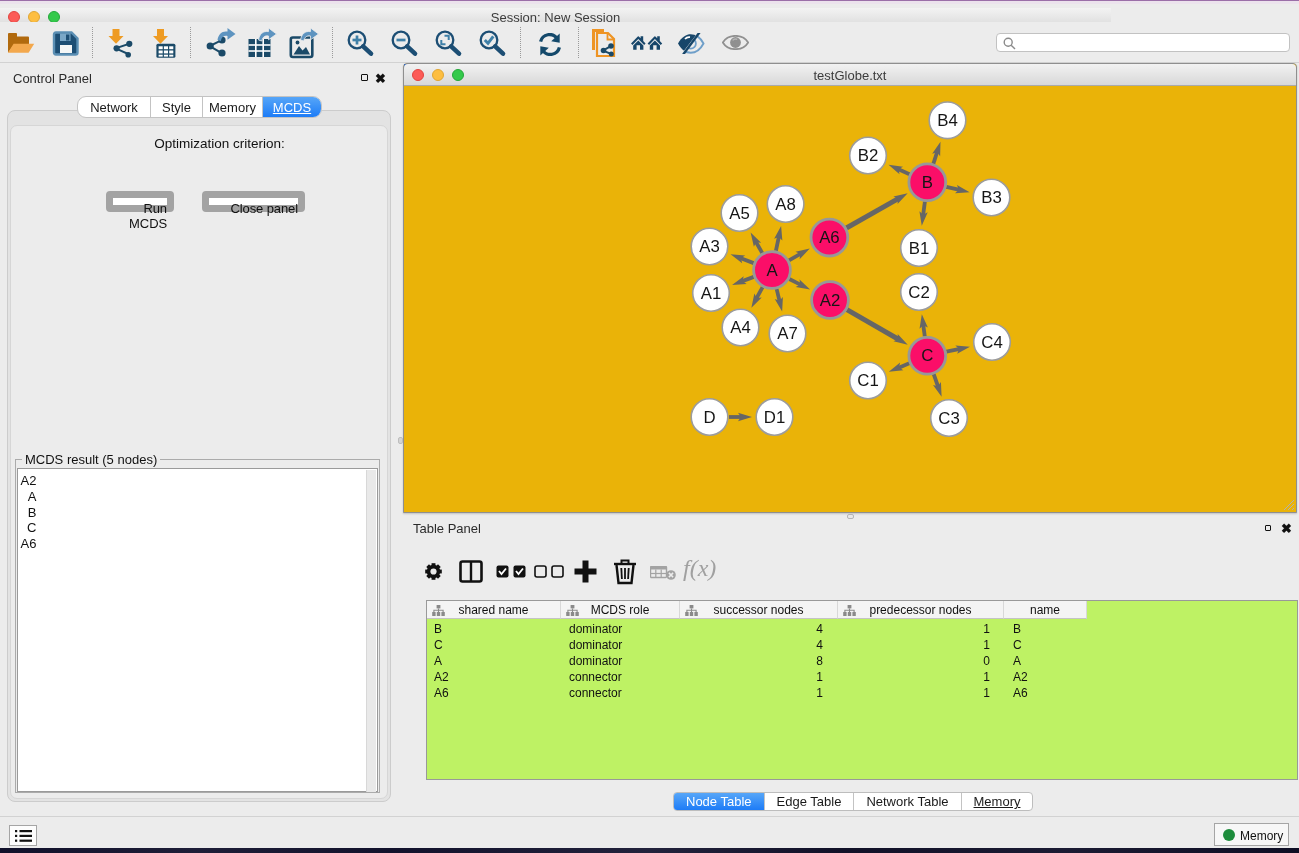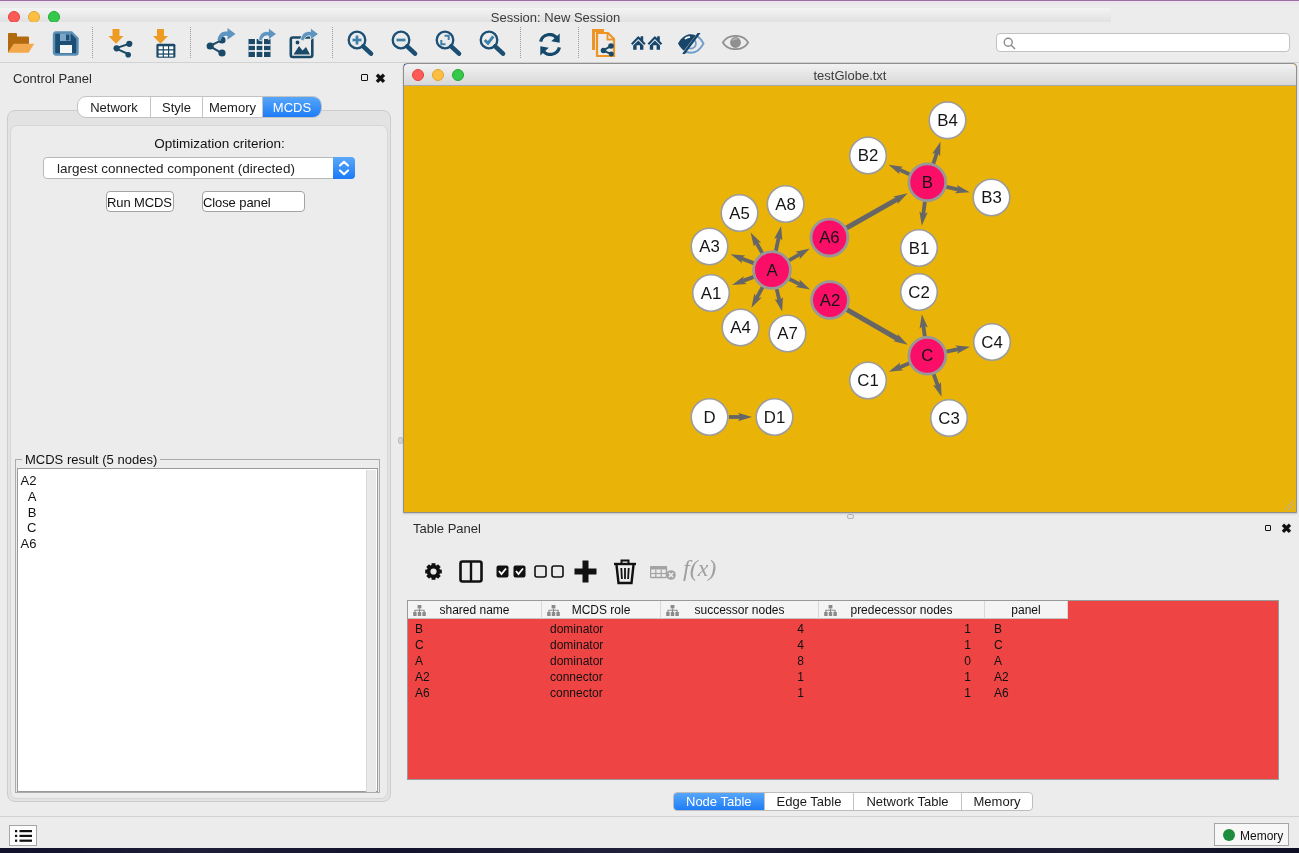--- a/index.html
+++ b/index.html
@@ -20,27 +20,27 @@
 #main { position:absolute; left:0; top:63px; width:1299px; height:753px; }
 
 #cpanel { position:absolute; left:0; top:0; width:399px; height:753px; }
 #cpanel-title { position:absolute; left:13px; top:8px; font-size:13px; color:#2b2b2b; }
 #cp-float { position:absolute; left:361px; top:11px; width:7px; height:7px; border:1.6px solid #111; border-radius:1px; }
 #cp-close { position:absolute; left:375px; top:8px; font-size:13px; font-weight:bold; color:#111; }
 #cp-box { position:absolute; left:7px; top:47px; width:384px; height:692px; border:1px solid #cccccc; border-radius:8px; background:#e3e3e3; }
 #cp-box2 { position:absolute; left:10px; top:62px; width:378px; height:674px; border:1px solid #d6d6d6; border-radius:7px; background:#ececec; }
 .tabbar { position:absolute; left:77px; top:33px; height:22px; display:flex; background:#fff; border:1px solid #c3c3c3; border-radius:9px; overflow:hidden; }
 .tab { font-size:13px; color:#1a1a1a; padding-top:3px; border-right:1px solid #c3c3c3; text-align:center; }
-.tab:last-child { border-right:none; }
+.tab:last-child { border-right:none;text-decoration:underline; }
 .tab.sel { background:linear-gradient(#57a6f8,#1d7cf7); color:#fff; }
 #opt-label { position:absolute; left:0; width:399px; top:72.5px; text-align:center; font-size:13.5px; color:#111;padding-left:40px; }
 #opt-select { position:absolute; left:43px; top:94px; width:312px; height:22px; background:#fff; border:1px solid #b8b8b8; border-radius:4px; font-size:13.5px; color:#222; }
 #opt-select .txt { position:absolute; left:13px; top:3px; }
 #opt-select .spin { position:absolute; right:-1px; top:-1px; width:22px; height:22px; background:linear-gradient(#5aa8f8,#1b7af7); border-radius:0 4px 4px 0; }
-.btn { position:absolute; height:21px; background:#fff; border:1px solid #a3a3a3; border-radius:4px; font-size:13px; color:#111; text-align:left; padding-top:2.5px; letter-spacing:-0.1px; }
+.btn { position:absolute; height:21px; background:#fff; border:7px solid #a3a3a3; border-radius:4px; font-size:13px; color:#111; text-align:right; padding-top:2.5px; letter-spacing:-0.1px; }
 #btn-run { left:106px; top:128px; width:68px; }
 #btn-close { left:202px; top:128px; width:103px; }
 #fieldset { position:absolute; left:15px; top:396px; width:365px; height:334px; border:1px solid #ababab;text-align:right; }
 #fieldset legend { position:absolute; left:6px; top:-8px; background:#ececec; font-size:13px; color:#111; padding:0 3px; }
 #listbox { position:absolute; left:1px; top:8px; width:361px; height:324px; background:#fff; border:1px solid #9a9a9a; }
 #listbox .items { position:absolute; left:2.5px; top:4px; font-size:13px; color:#111; line-height:15.8px; }
 #listbox .track { position:absolute; right:1px; top:1px; width:10px; height:322px; background:#e9e9e9; border-left:1px solid #d8d8d8; }
 
 #netwin { position:absolute; left:403px; top:0px; width:894px; height:450px; background:#eab308; border:1px solid #8f8f8f; border-radius:4px 4px 0 0; box-shadow:0 1px 2px rgba(0,0,0,0.18); }
 #netwin-tb { position:absolute; left:0; top:0; width:892px; height:22px; background:linear-gradient(#f2f2f2,#d8d8d8); border-bottom:1px solid #aaa; border-radius:4px 4px 0 0; }
@@ -50,21 +50,21 @@
 #nw-g { left:48px; background:#34c94b; border:0.5px solid #24a83a; top:5px; }
 #graph { position:absolute; left:0; top:22px; }
 #grip { position:absolute; right:1px; bottom:1px; }
 
 #tpanel { position:absolute; left:403px; top:452px; width:896px; height:301px; }
 #tpanel-title { position:absolute; left:10px; top:6px; font-size:13px; color:#2b2b2b; }
 #tp-float { position:absolute; left:862px; top:10px; width:6px; height:6px; border:1.5px solid #111; border-radius:1px; }
 #tp-close { position:absolute; left:878px; top:6px; font-size:13px; font-weight:bold; color:#111; }
 #tp-toolbar { position:absolute; left:13px; top:38px; width:870px; height:51px; }
 .treeico { position:absolute; left:5px; top:3.5px; }
-#tp-table { position:absolute; left:4px; top:85px; width:872px; height:180px; background:#ef4444; border:1px solid #999; }
+#tp-table { position:absolute; left:23px; top:85px; width:872px; height:180px; background:#bef264; border:1px solid #999; }
 .hrow { position:absolute; left:0; top:0; height:18px; background:#f4f4f4; border-bottom:1px solid #c4c4c4; border-right:1px solid #d8d8d8; font-size:12px; color:#111; text-align:center; padding-top:2px; }
 .trow { position:absolute; font-size:12px; color:#111; height:16px; }
 .tcell { position:absolute; top:0; }
 #tp-tabs { position:absolute; left:270px; top:277px; height:19px; display:flex; background:#fff; border:1px solid #bdbdbd; border-radius:4px; overflow:hidden; }
 #tp-tabs .tab { font-size:13px; padding:1px 12px 0 12px; }
 
 #statusbar { position:absolute; left:0; top:816px; width:1299px; height:32px; background:#ececec; border-top:1px solid #d2d2d2; }
 #list-btn { position:absolute; left:9px; top:8px; width:28px; height:21px; background:#fdfdfd; border:1px solid #a5a5a5; }
 #mem-btn { position:absolute; left:1214px; top:6px; width:75px; height:23px; background:#f7f7f7; border:1px solid #a5a5a5; font-size:12px; color:#111; }
 #mem-btn .dot { position:absolute; left:8px; top:5px; width:12px; height:12px; border-radius:50%; background:#1d8c3c; }
@@ -241,31 +241,20 @@
     <div id="cp-close">✖</div>
     <div id="cp-box"></div>
     <div id="cp-box2"></div>
     <div class="tabbar">
       <div class="tab" style="width:73px;">Network</div>
         <div class="tab" style="width:52px;">Style</div>
         <div class="tab" style="width:60px;">Memory</div>
         <div class="tab sel" style="width:58px;">MCDS</div>
     </div>
     <div id="opt-label">Optimization criterion:</div>
-    <div id="opt-select">
-        <span class="txt">largest connected component (directed)</span>
-      <div class="spin">
-          <svg style="position:absolute;left:4px;top:3px;" width="14" height="16" viewBox="0 0 14 16">
-            <g fill="none" stroke="#ffffff" stroke-width="2.2" stroke-linecap="round" stroke-linejoin="round">
-              <path d="M3,5.5 L7,1.8 L11,5.5"></path>
-              <path d="M3,10.5 L7,14.2 L11,10.5"></path>
-            </g>
-          </svg>
-        </div>
-    </div>
     <div class="btn" id="btn-run">Run MCDS</div>
     <div class="btn" id="btn-close">Close panel</div>
     <div id="fieldset">
       <legend>MCDS result (5 nodes)</legend>
       <div id="listbox">
         <div class="items">A2<br>A<br>B<br>C<br>A6</div>
         <div class="track"></div>
       </div>
     </div>
   </div>
@@ -446,21 +435,21 @@
           </svg>successor nodes</div>
       <div class="hrow" style="left:411px;width:166px;"><svg class="treeico" width="13" height="11" viewBox="0 0 13 11">
             <g fill="#8a8a8a">
               <rect x="4.6" y="0" width="3.8" height="3.4"></rect>
               <rect x="0.2" y="7" width="3.4" height="4"></rect>
               <rect x="4.8" y="7" width="3.4" height="4"></rect>
               <rect x="9.4" y="7" width="3.4" height="4"></rect>
               <path d="M6.5,3.4 L6.5,5.2 M1.9,7 L1.9,5.2 L11.1,5.2 L11.1,7 M6.5,5.2 L6.5,7" fill="none" stroke="#8a8a8a" stroke-width="1.1"></path>
             </g>
           </svg>predecessor nodes</div>
-      <div class="hrow" style="left:577px;width:83px;">panel</div>
+      <div class="hrow" style="left:577px;width:83px;">name</div>
       <div class="trow" style="top:21px;">
           <span class="tcell" style="left:7px;">B</span>
           <span class="tcell" style="left:142px;">dominator</span>
           <span class="tcell" style="left:253px;width:143px;text-align:right;">4</span>
           <span class="tcell" style="left:411px;width:152px;text-align:right;">1</span>
           <span class="tcell" style="left:586px;">B</span>
         </div>
       <div class="trow" style="top:37px;">
           <span class="tcell" style="left:7px;">C</span>
           <span class="tcell" style="left:142px;">dominator</span>

